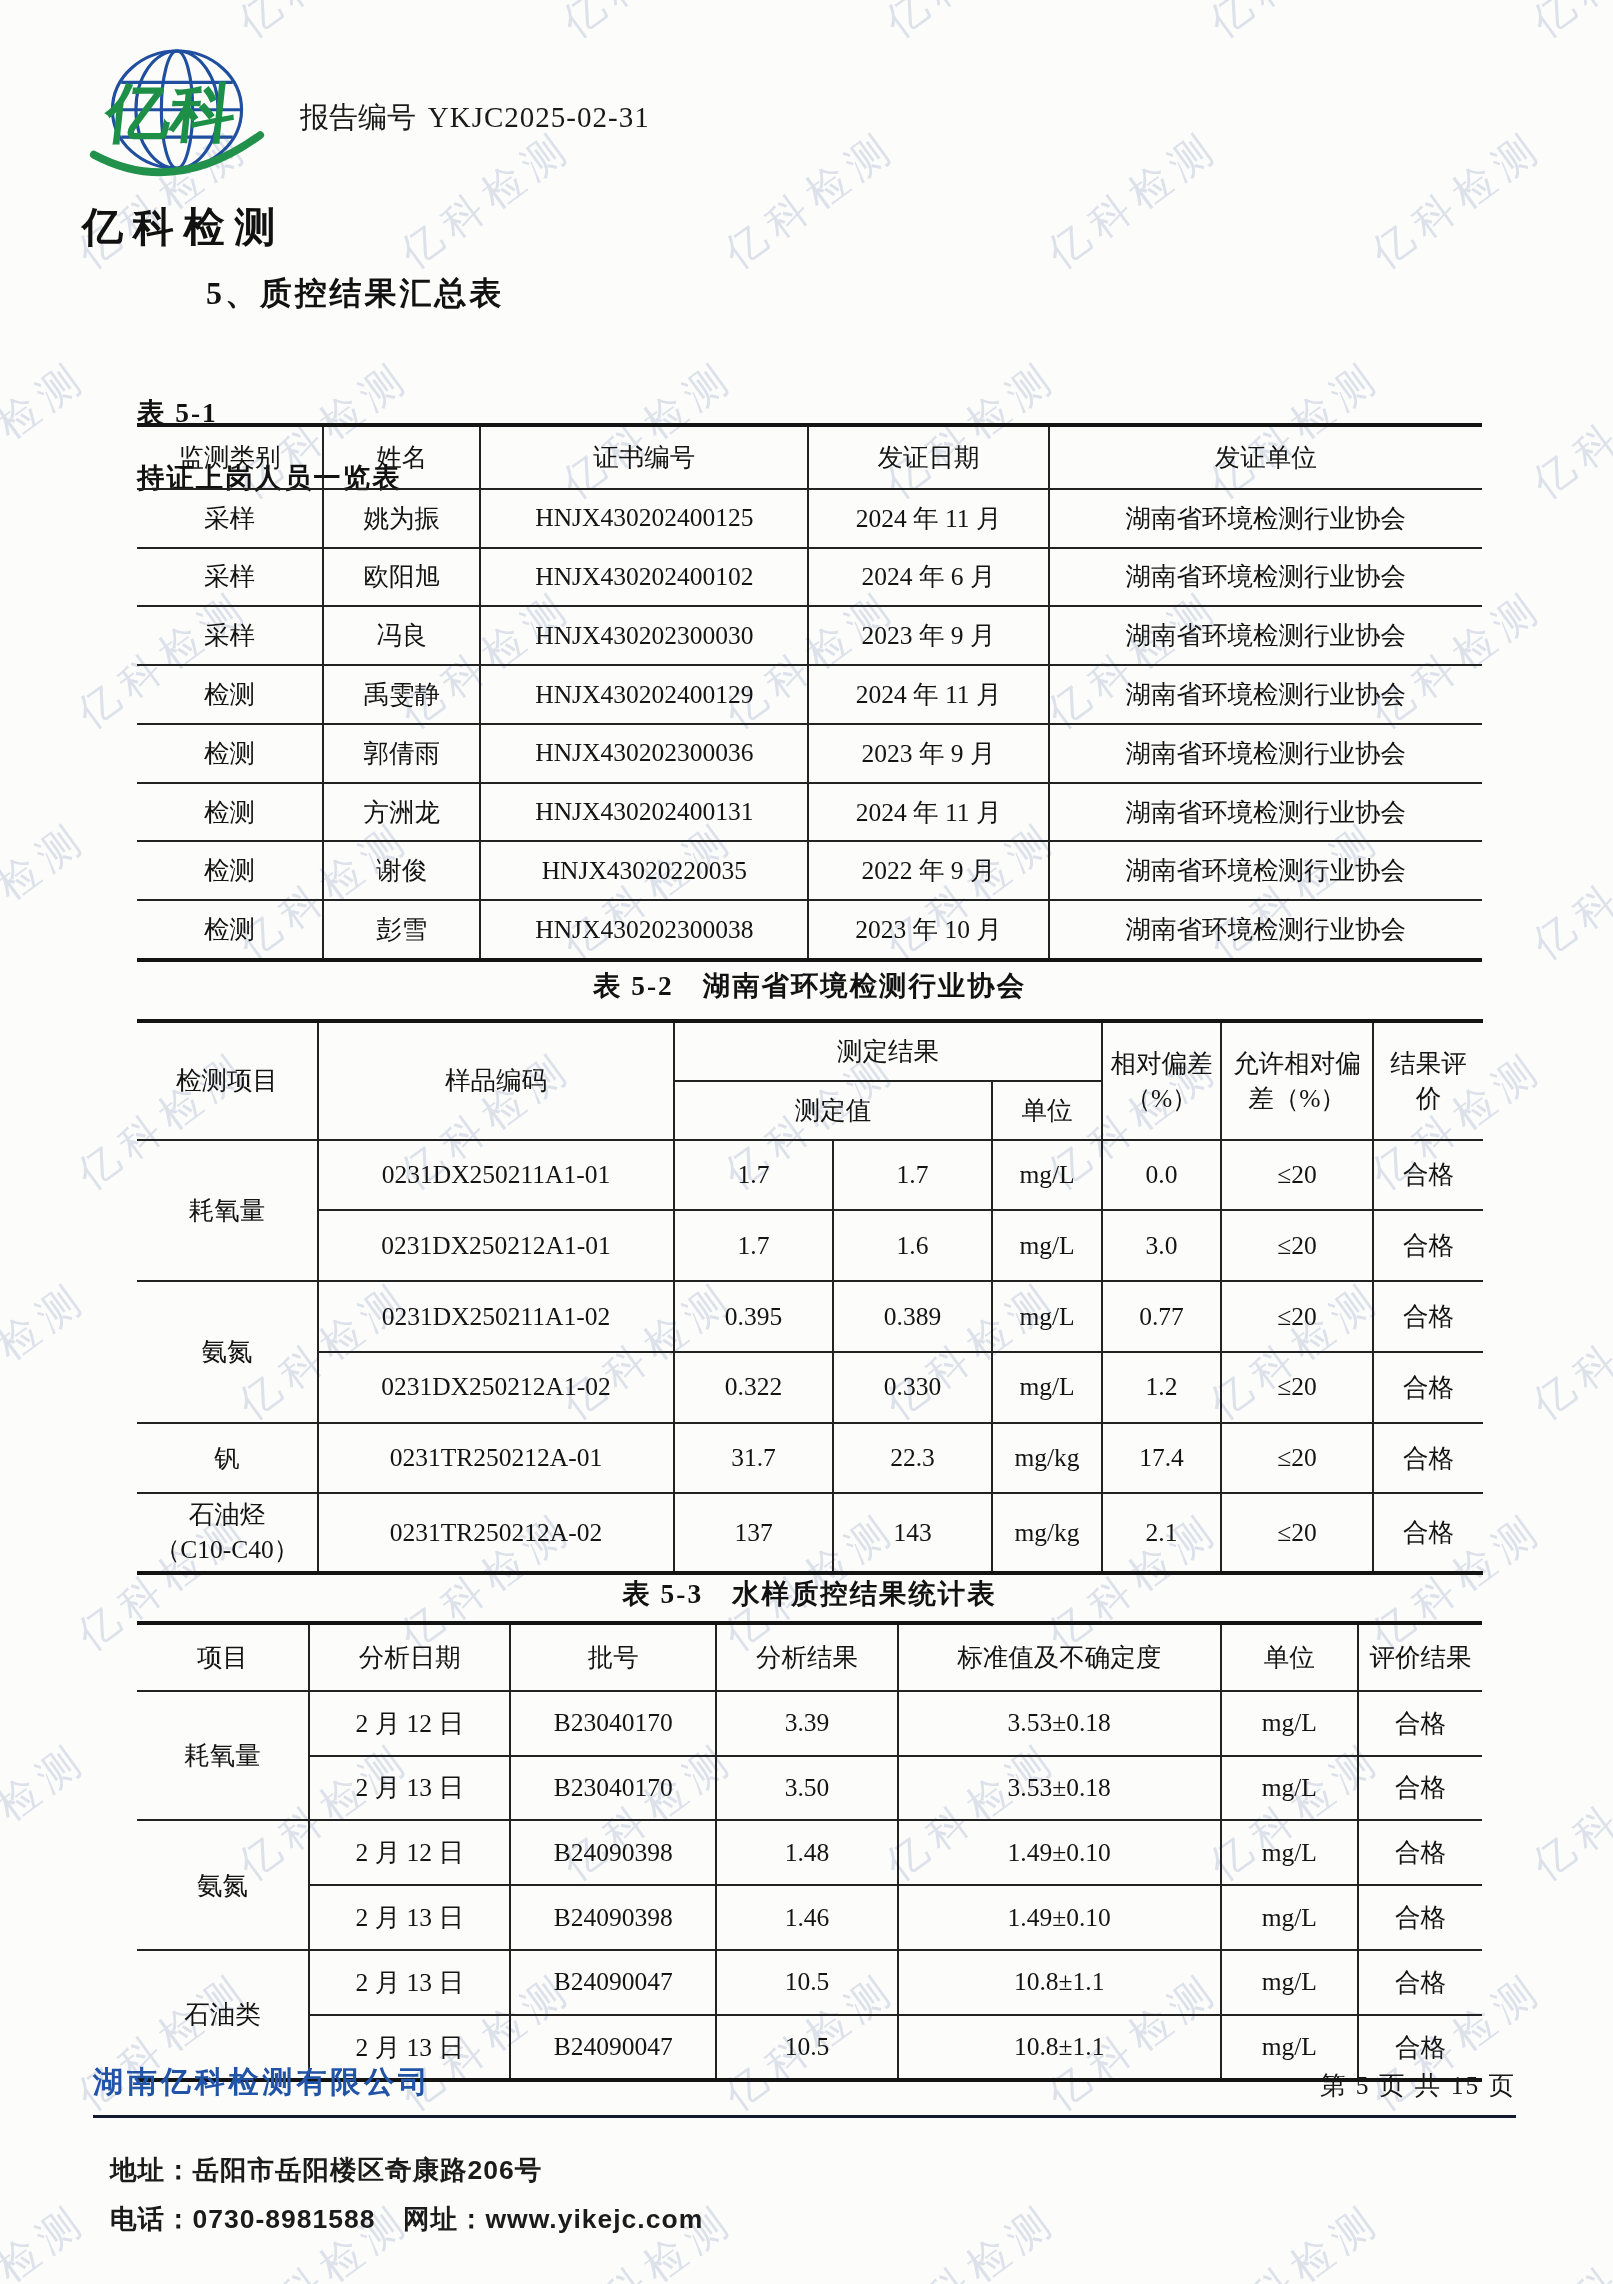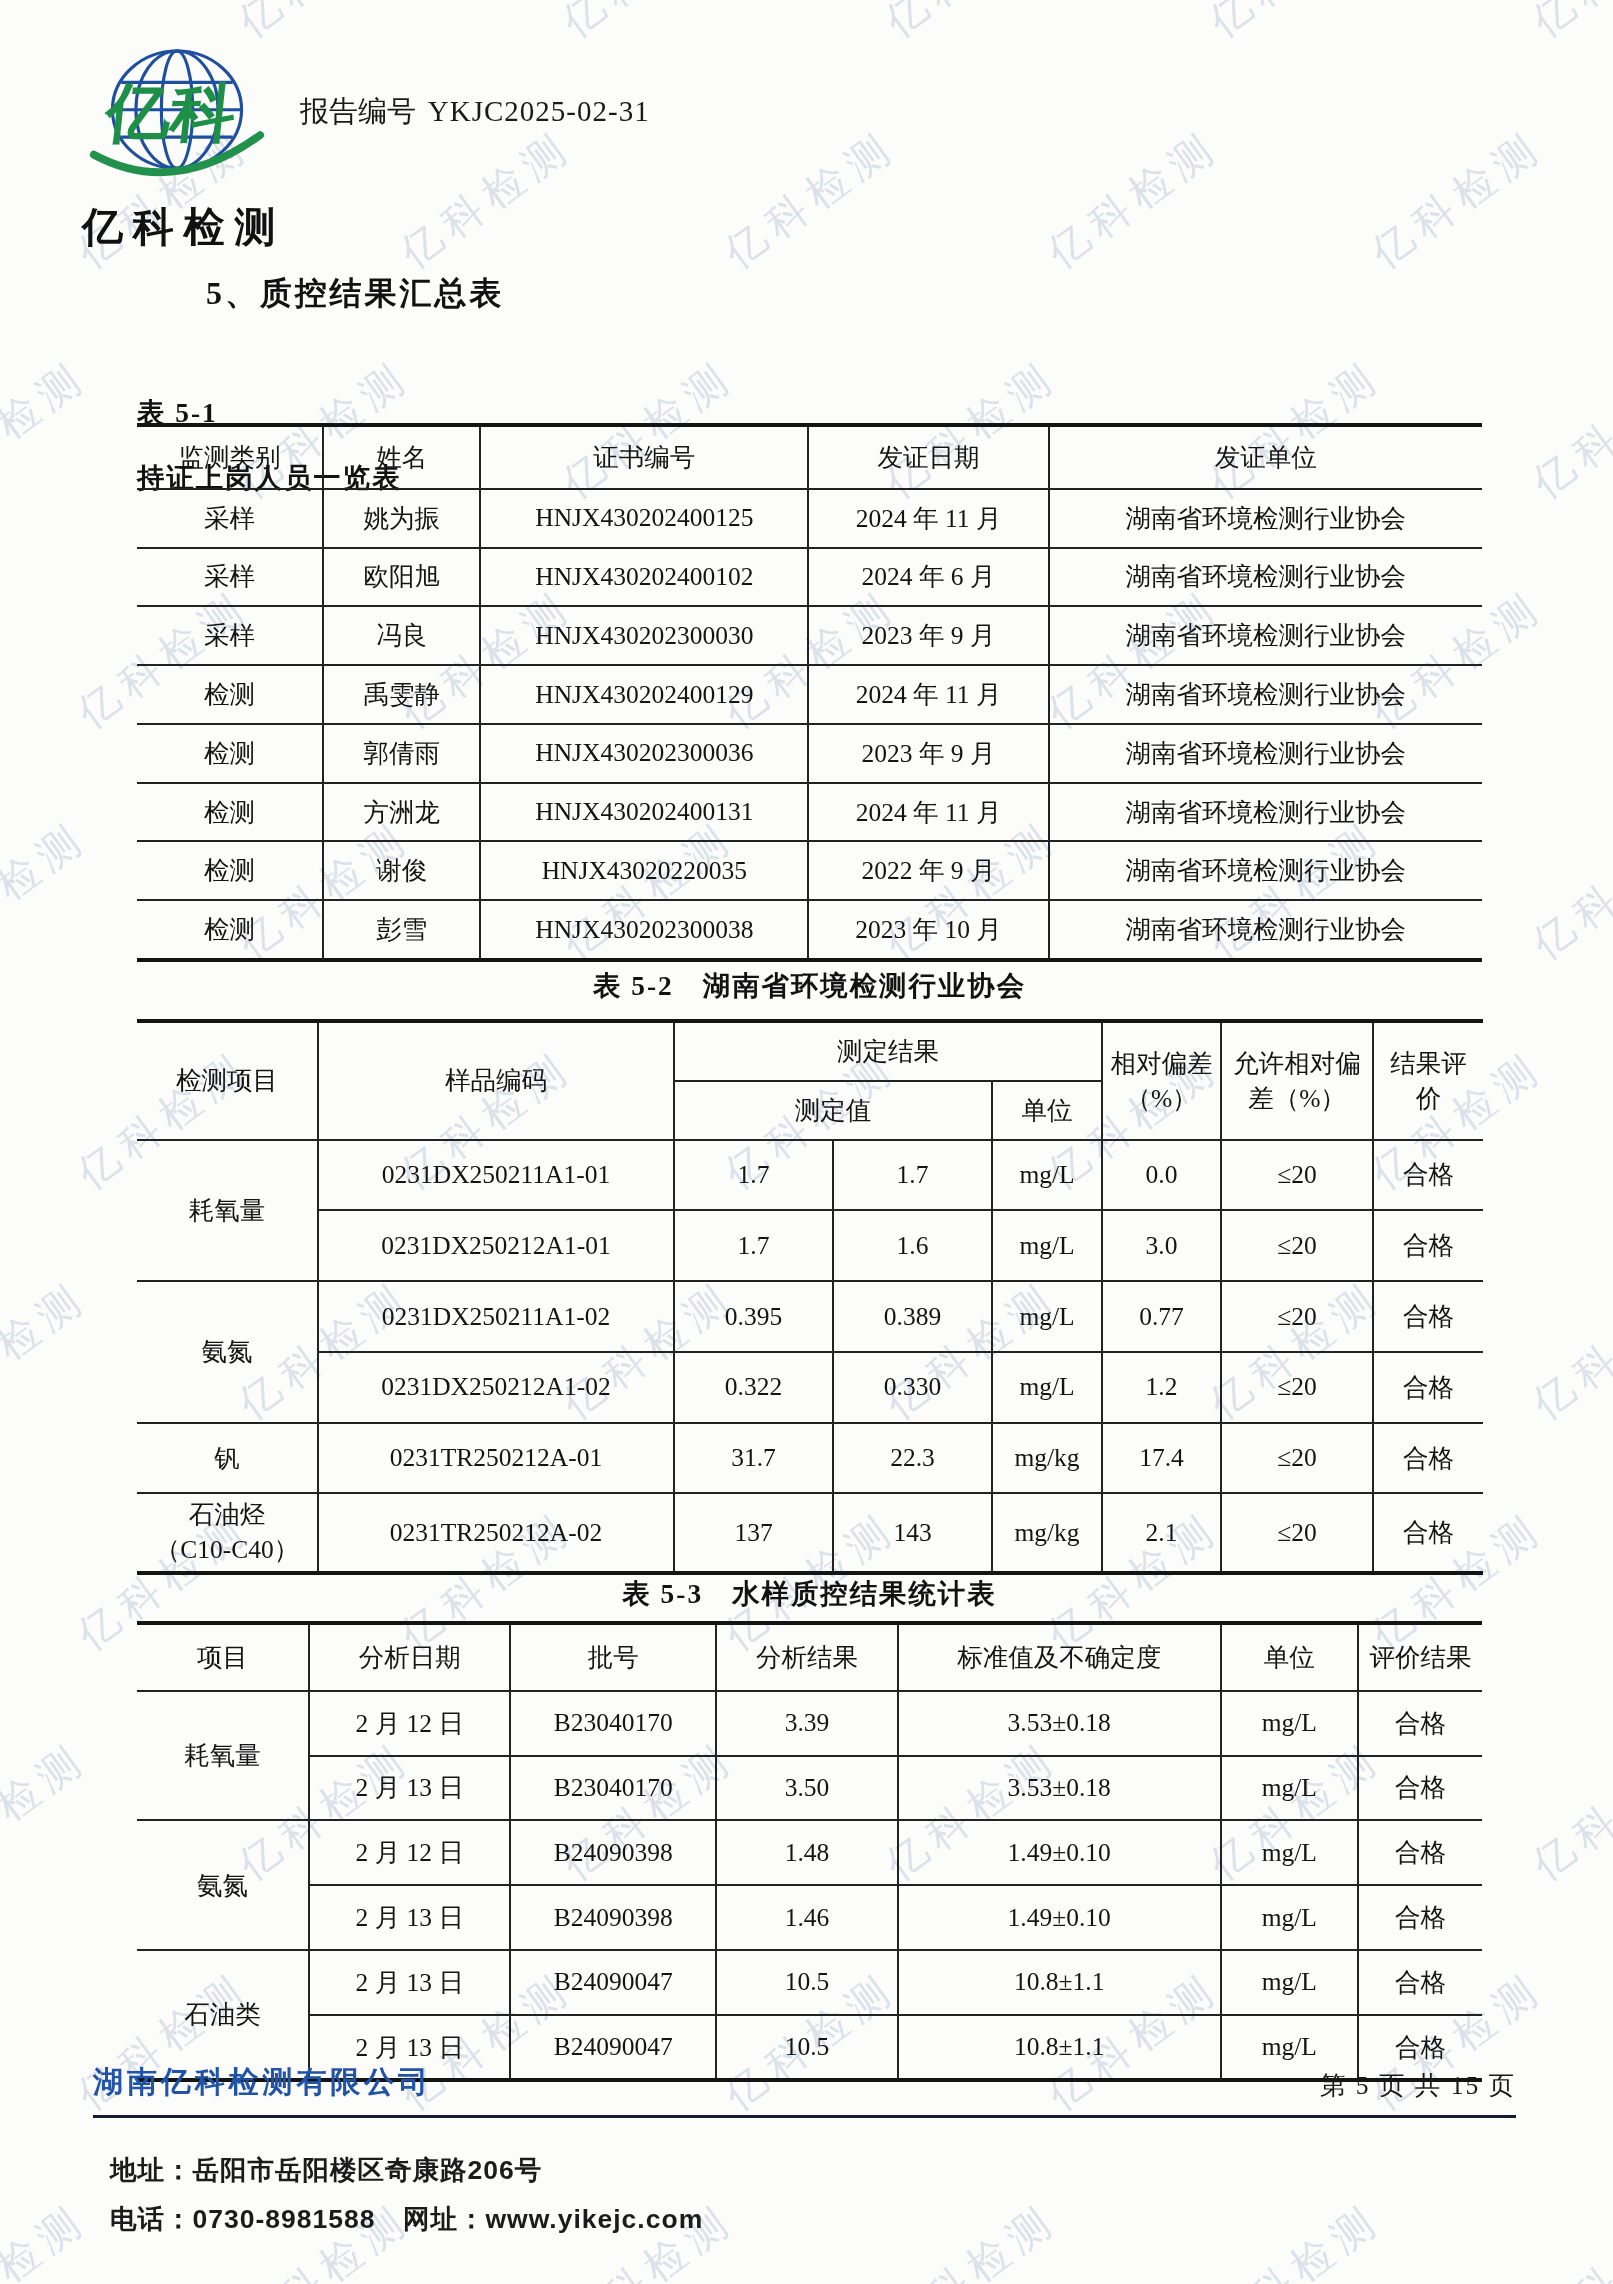--- a/index.html
+++ b/index.html
@@ -19,21 +19,21 @@
   }
   
   .content { position:absolute; inset:0; z-index:1; }
 
   .logo { position:absolute; left:88px; top:45px; }
   .logo-caption {
     position:absolute; left:82px; top:200px;
     font-family:"Liberation Sans","DejaVu Sans",sans-serif;
     font-weight:700; font-size:41px; letter-spacing:9.8px; color:#111;
   }
-  .report-no { position:absolute; left:300px; top:92px; font-size:29px; color:#1a1a1a; }
+  .report-no { position:absolute; left:300px; top:98px; font-size:29px; color:#1a1a1a; }
   .report-no .val { margin-left:11.8px; letter-spacing:1px; }
 
   .section-title {
     position:absolute; left:206px; top:272px; margin:0;
     font-size:32px; font-weight:700; color:#121212; letter-spacing:2.9px;
   }
 
   .caption {
     position:absolute; left:137px; width:1345px;
     display:flex; justify-content:center; gap:29px;

